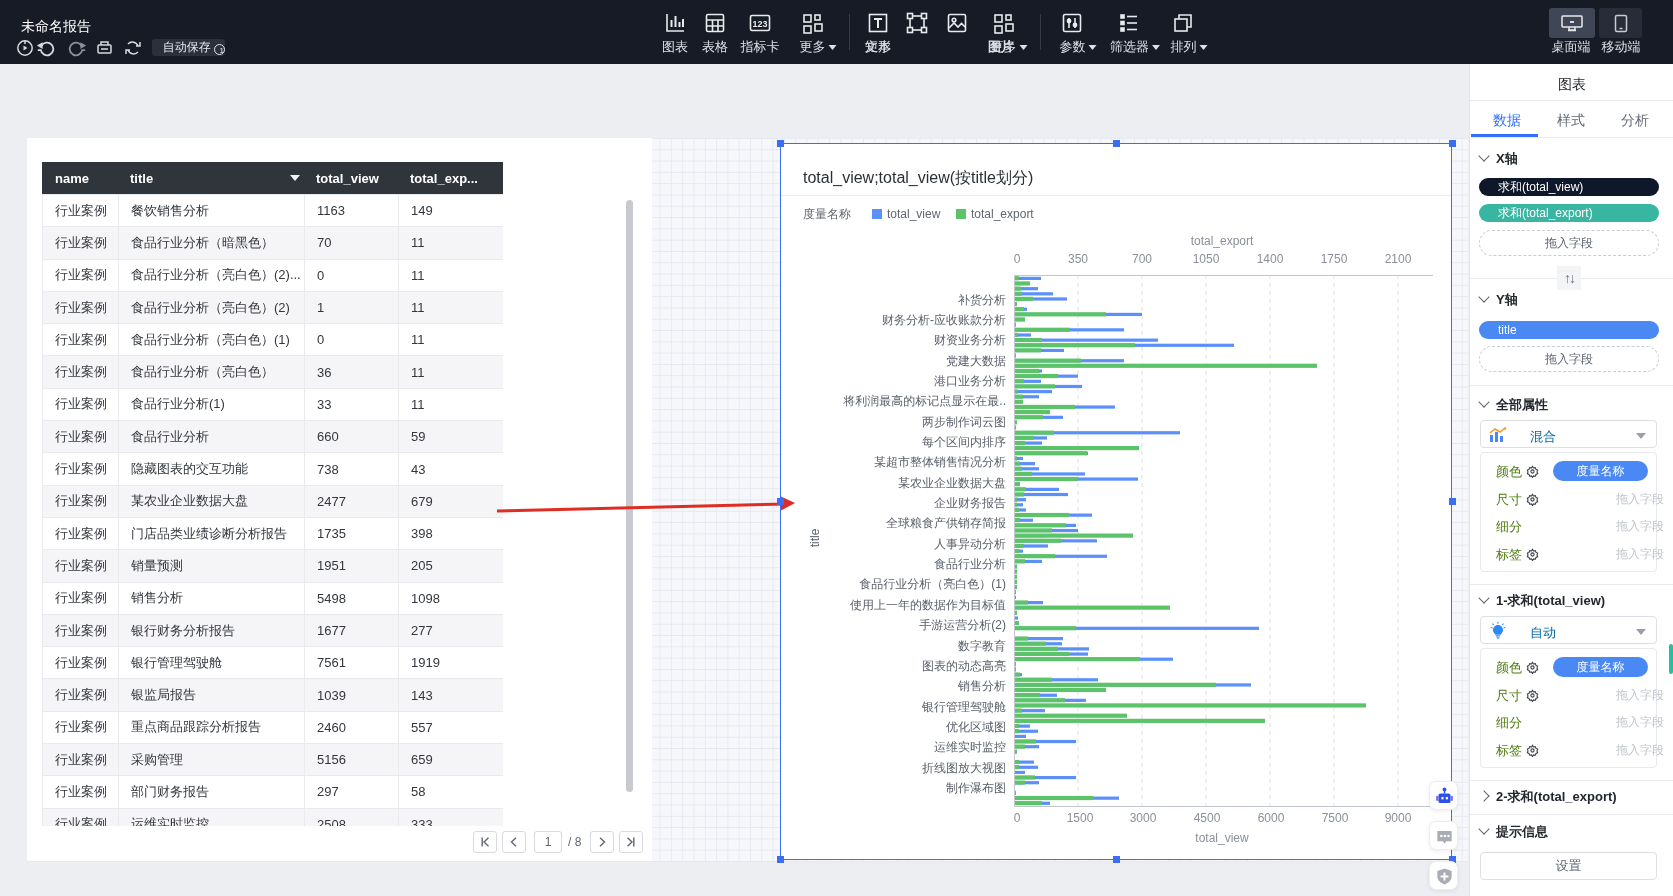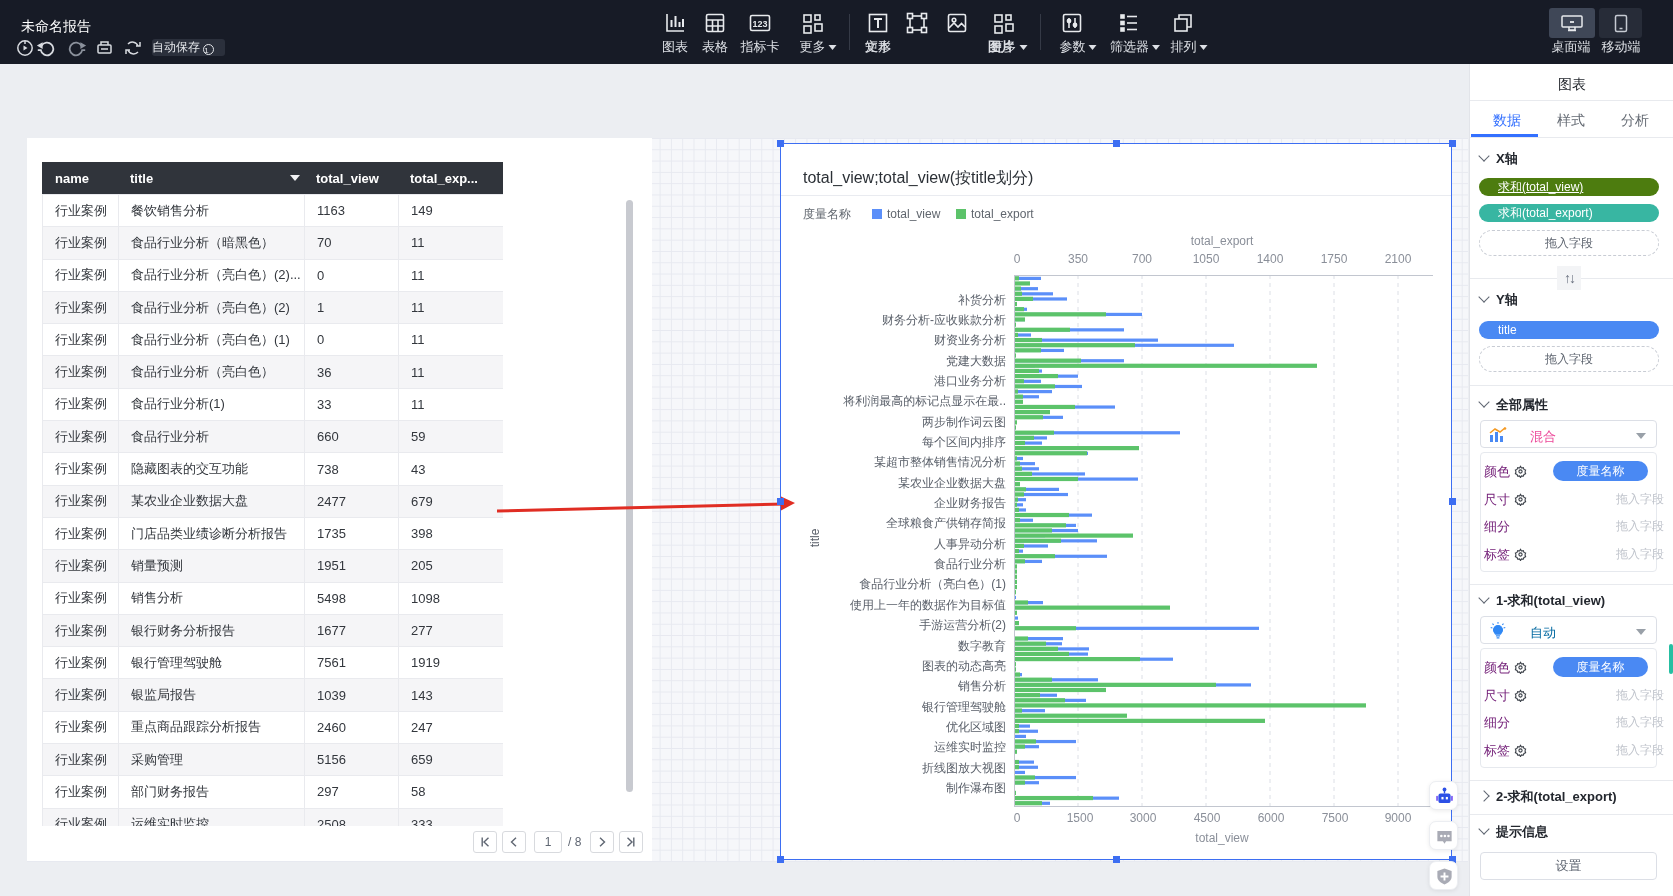--- a/index.html
+++ b/index.html
@@ -27,21 +27,21 @@
 
 #sidebar{position:absolute;left:1469px;top:64px;width:204px;height:832px;background:#fff;border-left:1px solid #e2e4e9;}
 .sline{position:absolute;left:0;width:204px;height:1px;background:#e8eaee;}
 .pill{position:absolute;left:9px;width:180px;height:18px;border-radius:9px;color:#fff;font-size:12px;line-height:18px;}
 .dashpill{position:absolute;left:9px;width:180px;height:26px;border-radius:13px;border:1px dashed #c8ccd4;color:#5a616c;font-size:12px;text-align:center;line-height:24px;background:#fff;}
 .shead{position:absolute;left:10px;font-size:13px;font-weight:bold;color:#23272e;white-space:nowrap;}
 .chev{display:inline-block;width:8px;height:8px;border-right:1.6px solid #5f6672;border-bottom:1.6px solid #5f6672;transform:rotate(45deg);margin-right:8px;position:relative;top:-3px;}
 .chevr{transform:rotate(-45deg);top:-1px;}
 .selbox{position:absolute;left:10px;width:177px;height:28px;border:1px solid #dcdfe6;border-radius:4px;background:#fff;}
 .groupbox{position:absolute;left:10px;width:177px;border:1px solid #e6e9ee;border-radius:4px;background:#fff;}
-.grow{position:absolute;left:14px;font-size:13px;color:#701a75;white-space:nowrap;}
+.grow{position:absolute;left:26px;font-size:13px;color:#4d7c0f;white-space:nowrap;}
 .drag{position:absolute;right:9px;font-size:12px;color:#bfc3cb;}
 .mpill{position:absolute;left:83px;width:95px;height:20px;border-radius:10px;background:#4a89f3;color:#fff;font-size:12px;text-align:center;line-height:20px;}
 .dcaret{position:absolute;right:10px;top:12px;width:0;height:0;border-left:5px solid transparent;border-right:5px solid transparent;border-top:6px solid #99a0a8;}
 .gear{display:inline-block;vertical-align:-2px;}
 </style></head>
 <body>
 
 <div id="toolbar">
   <div style="position:absolute;left:21px;top:12px;font-size:14px;color:#fff;margin-top:6px;">未命名报告</div>
   <svg class="abs" style="left:16px;top:39px;" width="130" height="18" viewBox="0 0 130 18" fill="none" stroke="#d8dbe0" stroke-width="1.5">
@@ -52,21 +52,21 @@
       <polygon points="20.9,6.6 26.6,3.3 26.6,9.9" fill="#d8dbe0" stroke="none"></polygon>
       <g stroke="#8b919c">
         <path d="M65.5 6.9 A6.3 6.3 0 1 0 66.2 11.1 L69.2 11.1" stroke-width="1.8"></path>
         <polygon points="70.1,6.6 64.4,3.3 64.4,9.9" fill="#8b919c" stroke="none"></polygon>
       </g>
       <rect x="82" y="6" width="13" height="8" rx="1"></rect>
       <path d="M85 6 v-3 h7 v3"></path>
       <path d="M85 10 h7"></path>
       <path d="M112 5 a6 6 0 0 1 10 2 M124 3 v4 h-4 M122 13 a6 6 0 0 1 -10 -2 M110 15 v-4 h4"></path>
     </svg>
-<div style="position:absolute;left:152px;top:39px;width:73px;height:17px;background:#2b303c;border-radius:3px;color:#e4e6ea;font-size:12px;line-height:17px;text-align:left;">自动保存 <span style="display:inline-block;width:11px;height:11px;border:1px solid #e4e6ea;border-radius:50%;font-size:8px;line-height:11px;vertical-align:-1.5px;">1</span></div>
+<div style="position:absolute;left:152px;top:39px;width:73px;height:17px;background:#2b303c;border-radius:3px;color:#e4e6ea;font-size:12px;line-height:17px;text-align:right;">自动保存 <span style="display:inline-block;width:11px;height:11px;border:1px solid #e4e6ea;border-radius:50%;font-size:8px;line-height:11px;vertical-align:-1.5px;">1</span></div>
 <svg class="ticon" style="left:663px;top:11px;" width="24" height="24" viewBox="0 0 24 24" fill="none" stroke="#e8eaed" stroke-width="1.6">
       <path d="M4 3 v17 h17"></path>
       <path d="M8.5 16 v-7 M12.5 16 V5 M16.5 16 v-5 M20 16 V8" stroke-width="2"></path>
     </svg>
 <div class="tlab" style="left:675px;transform:translateX(-50%);">图表</div>
 <svg class="ticon" style="left:703px;top:11px;" width="24" height="24" viewBox="0 0 24 24" fill="none" stroke="#e8eaed" stroke-width="1.6">
       <rect x="3.5" y="3.5" width="17" height="17" rx="1.5"></rect>
       <path d="M3.5 9 h17 M9.5 9 v11.5 M15 9 v11.5 M3.5 15 h17"></path>
     </svg>
 <div class="tlab" style="left:715px;transform:translateX(-50%);">表格</div>
@@ -252,21 +252,21 @@
 <tr style="background:#f5f5f7">
             <td class="c1">行业案例</td>
             <td class="c2">银监局报告</td>
             <td class="c3">1039</td>
             <td class="c4">143</td>
           </tr>
 <tr style="background:#ffffff">
             <td class="c1">行业案例</td>
             <td class="c2">重点商品跟踪分析报告</td>
             <td class="c3">2460</td>
-            <td class="c4">247</td>
+            <td class="c4">557</td>
           </tr>
 <tr style="background:#f5f5f7">
             <td class="c1">行业案例</td>
             <td class="c2">采购管理</td>
             <td class="c3">5156</td>
             <td class="c4">659</td>
           </tr>
 <tr style="background:#ffffff">
             <td class="c1">行业案例</td>
             <td class="c2">部门财务报告</td>
@@ -576,39 +576,39 @@
 
 <div id="sidebar">
 <div style="position:absolute;left:0;top:12px;width:204px;text-align:center;font-size:14px;color:#1f2329;">图表</div>
 <div class="sline" style="top:36px;"></div>
 <div style="position:absolute;left:23px;top:48px;font-size:14px;color:#3370ff;">数据</div>
 <div style="position:absolute;left:87px;top:48px;font-size:14px;color:#646a73;">样式</div>
 <div style="position:absolute;left:151px;top:48px;font-size:14px;color:#646a73;">分析</div>
 <div style="position:absolute;left:1px;top:70px;width:67px;height:2.5px;background:#3370ff;"></div>
 <div class="sline" style="top:72.5px;"></div>
 <div class="shead" style="top:86px;left:10px;"><span class="chev" style=""></span>X轴</div>
-<div class="pill" style="top:114px;background:#4d7c0f;padding-left:19px;text-decoration:underline;">求和(total_view)</div>
+<div class="pill" style="top:114px;background:#0f172a;padding-left:19px;">求和(total_view)</div>
 <div class="pill" style="top:140px;background:#38b6a2;padding-left:19px;">求和(total_export)</div>
 <div class="dashpill" style="top:166px;">拖入字段</div>
 <div class="sline" style="top:214px;"></div>
 <div style="position:absolute;left:87px;top:202px;width:24px;height:24px;background:#f3f4f6;text-align:center;line-height:24px;color:#7a808a;font-size:14px;letter-spacing:-2px;color:#6b7280;">↑↓</div>
 <div class="shead" style="top:227px;left:10px;text-align:right;"><span class="chev" style=""></span>Y轴</div>
 <div class="pill" style="top:257px;background:#4a89f3;padding-left:19px;">title</div>
 <div class="dashpill" style="top:282px;">拖入字段</div>
 <div class="sline" style="top:321px;"></div>
 <div class="shead" style="top:332px;left:10px;"><span class="chev" style=""></span>全部属性</div>
 <div class="selbox" style="top:356px;">
       <svg width="18" height="16" viewBox="0 0 18 16" style="position:absolute;left:8px;top:6px;">
         <rect x="1" y="8" width="3" height="7" fill="#4a89f3"></rect>
         <rect x="6" y="5" width="3" height="10" fill="#4a89f3"></rect>
         <rect x="11" y="9" width="3" height="6" fill="#4a89f3"></rect>
         <path d="M1 6 L6 2 L11 5 L16 1" stroke="#f59a23" stroke-width="1.6" fill="none"></path>
         <circle cx="16" cy="1.5" r="1.3" fill="#f59a23"></circle>
       </svg>
-      <span style="position:absolute;left:49px;top:7px;font-size:13px;color:#ec4899;">混合</span>
+      <span style="position:absolute;left:49px;top:7px;font-size:13px;color:#0369a1;">混合</span>
       <span class="dcaret"></span>
     </div>
 <div class="groupbox" style="top:388px;height:120px;"></div>
 <div class="grow" style="top:399.0px;">颜色 <svg class="gear" width="13" height="13" viewBox="0 0 24 24" fill="none" stroke="#3a3f47" stroke-width="2">
         <circle cx="12" cy="12" r="3"></circle>
         <path d="M12 2.5 l1.8 3 3.4 -.6 1.2 3.2 3.1 1.4 -1.2 3.3 1.2 3.3 -3.1 1.4 -1.2 3.2 -3.4 -.6 -1.8 3 -1.8 -3 -3.4 .6 -1.2 -3.2 -3.1 -1.4 1.2 -3.3 -1.2 -3.3 3.1 -1.4 1.2 -3.2 3.4 .6 z"></path>
       </svg></div>
 <div class="mpill" style="top:397.0px;">度量名称</div>
 <div class="grow" style="top:426.5px;">尺寸 <svg class="gear" width="13" height="13" viewBox="0 0 24 24" fill="none" stroke="#3a3f47" stroke-width="2">
         <circle cx="12" cy="12" r="3"></circle>

